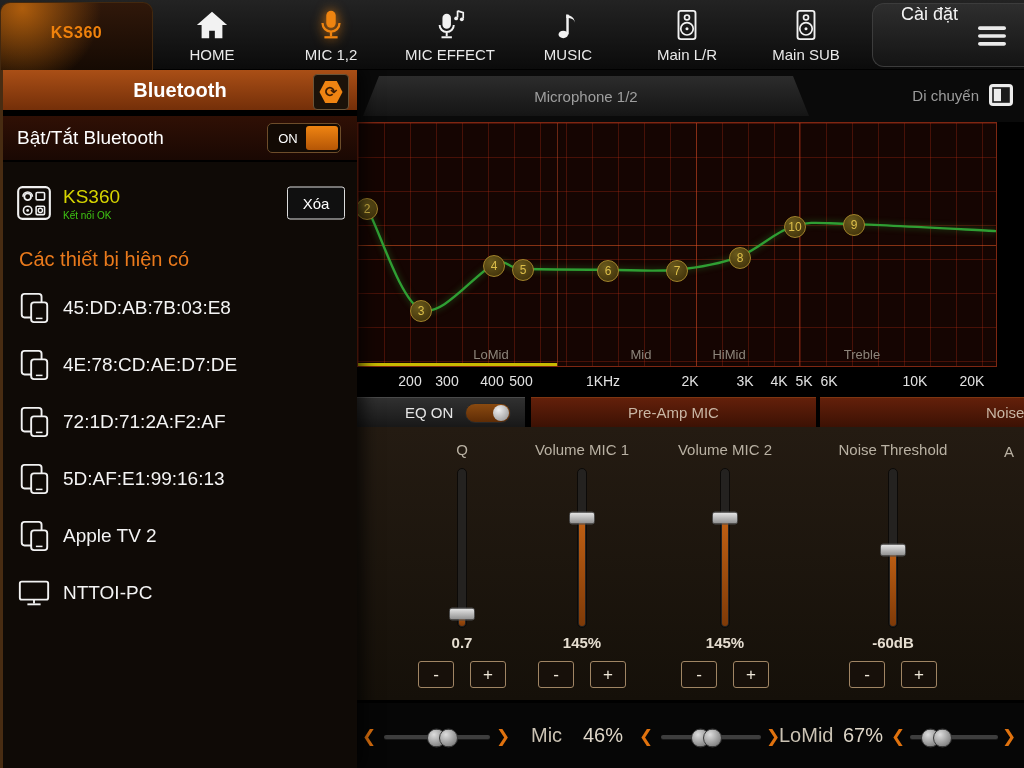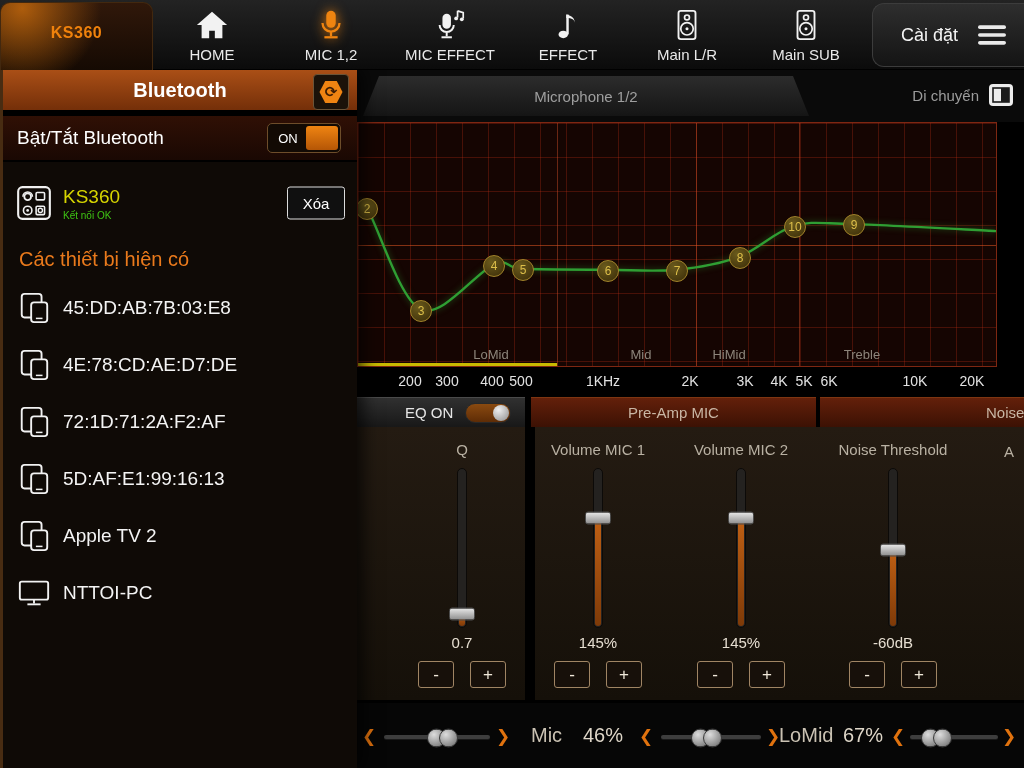--- a/index.html
+++ b/index.html
@@ -15,21 +15,21 @@
   background-color:#150a03;border:1px solid #42280f;border-bottom:none;
   color:#f0820c;font-size:16px;font-weight:bold;letter-spacing:.5px;
   display:flex;align-items:center;justify-content:center;padding-bottom:8px;}
 .nav-item{position:absolute;top:5px;width:110px;height:62px;text-align:center;cursor:pointer;}
 .nav-ico{height:40px;display:flex;align-items:center;justify-content:center;color:#f2f2f2;}
 .nav-ico svg{width:34px;height:34px;}
 .nav-item.active .nav-ico{color:#ef8410;filter:drop-shadow(0 0 6px rgba(239,132,16,.9));}
 .nav-label{font-size:15px;margin-top:1px;color:#e9e9e9;}
 .settings{position:absolute;right:0;top:3px;width:152px;height:64px;
   background:linear-gradient(#2e2e2e,#141414);border:1px solid #3c3c3c;border-right:none;
-  border-radius:12px 0 0 12px;display:flex;align-items:center;color:#f4f4f4;cursor:pointer;}
+  border-radius:12px 0 0 12px;display:flex;align-items:flex-start;color:#f4f4f4;cursor:pointer;flex-direction:column;}
 .settings-label{font-size:18px;margin-left:28px;}
 .settings-ico{margin-left:auto;margin-right:18px;color:#eaeaea;display:flex;}
 .settings-ico svg{width:28px;height:22px;}
 
 
 .tabbar{position:absolute;left:357px;top:70px;width:667px;height:52px;background:#0a0a0a;}
 .mic-tab{position:absolute;left:6px;top:6px;width:446px;height:40px;
   background:linear-gradient(#2c2c2c,#151515);
   clip-path:polygon(16px 0,calc(100% - 16px) 0,100% 100%,0 100%);
   color:#9f9f9f;font-size:15px;display:flex;align-items:center;justify-content:center;cursor:pointer;}
@@ -68,21 +68,21 @@
 .sw-knob{position:absolute;right:1px;top:1px;width:16px;height:16px;border-radius:50%;
   background:radial-gradient(circle at 35% 30%,#efefef,#8c8c8c);}
 .vslider{position:absolute;width:110px;top:0;height:273px;}
 .vlabel{position:absolute;top:14px;width:100%;text-align:center;color:#b9b1a3;font-size:15px;white-space:nowrap;}
 .vtrack{position:absolute;left:50%;top:41px;width:10px;height:160px;transform:translateX(-50%);
   background:#242220;border:1px solid #0c0a08;border-radius:5px;cursor:pointer;}
 .vfill{position:absolute;left:1px;right:1px;bottom:1px;border-radius:0 0 4px 4px;
   background:linear-gradient(#c06014,#7e3a08);}
 .vhandle{position:absolute;left:50%;width:26px;height:13px;transform:translate(-50%,-50%);
   background:linear-gradient(#e6e6e6,#8f8f8f);border:1px solid #4c4c4c;border-radius:3px;cursor:grab;}
-.vvalue{position:absolute;top:207px;width:100%;text-align:center;color:#e6ded1;font-size:15px;}
+.vvalue{position:absolute;top:207px;width:100%;text-align:center;color:#e6ded1;font-size:15px;font-weight:bold;}
 .vbtns{position:absolute;top:234px;width:100%;display:flex;justify-content:center;gap:16px;}
 .sqbtn{width:36px;height:27px;background:#17100a;border:1px solid #a08564;border-radius:3px;
   color:#f0e8da;font-size:17px;line-height:1;display:flex;align-items:center;justify-content:center;cursor:pointer;}
 .cutlabel{position:absolute;left:184px;top:16px;color:#b9b1a3;font-size:15px;}
 
 
 .bottombar{position:absolute;left:0;top:703px;width:1024px;height:65px;background:#060606;}
 .hlabel{position:absolute;top:21px;color:#c9c1b2;font-size:20px;}
 .hvalue{position:absolute;top:21px;color:#ded6c8;font-size:20px;}
 .arrow{position:absolute;top:23px;color:#e0720e;font-size:17px;font-weight:bold;cursor:pointer;}
@@ -213,21 +213,21 @@
         <div class="vbtns">
           <button class="sqbtn">-</button>
           <button class="sqbtn">+</button>
         </div>
       </div>
     </div>
 
     <div class="phead" style="left:531px;width:285px">
       <span>Pre-Amp MIC</span>
     </div>
-    <div class="pbody" style="left:535px;width:342px">
+    <div class="pbody" style="left:519px;width:342px">
       <div class="vslider" style="left:8px">
         <div class="vlabel">Volume MIC 1</div>
         <div class="vtrack">
           <div class="vfill" style="top:31%"></div>
           <div class="vhandle" style="top:31%"></div>
         </div>
         <div class="vvalue">145%</div>
         <div class="vbtns">
           <button class="sqbtn">-</button>
           <button class="sqbtn">+</button>
@@ -330,21 +330,21 @@
           <div class="nav-label">MIC EFFECT</div>
         </div>
         <div class="nav-item" style="left: 513px;">
           <div class="nav-ico">
             <svg viewBox="0 0 36 36">
               <ellipse cx="13" cy="28" rx="5" ry="4" fill="currentColor"></ellipse>
               <rect x="16.2" y="7" width="2.6" height="21" fill="currentColor"></rect>
               <path d="M16.2 7 c6 1.5 9 4 9 9 c0 -3.5 -3 -5.5 -9 -5.5 z" fill="currentColor"></path>
             </svg>
           </div>
-          <div class="nav-label">EFFECT</div>
+          <div class="nav-label">MUSIC</div>
         </div>
         <div class="nav-item" style="left: 632px;">
           <div class="nav-ico">
             <svg viewBox="0 0 36 36">
               <rect x="9" y="3" width="18" height="30" rx="2.5" fill="none" stroke="currentColor" stroke-width="2"></rect>
               <circle cx="18" cy="10" r="2.6" fill="none" stroke="currentColor" stroke-width="1.8"></circle>
               <circle cx="18" cy="22" r="6.6" fill="none" stroke="currentColor" stroke-width="1.8"></circle>
               <circle cx="18" cy="22" r="1.6" fill="currentColor"></circle>
             </svg>
           </div>

